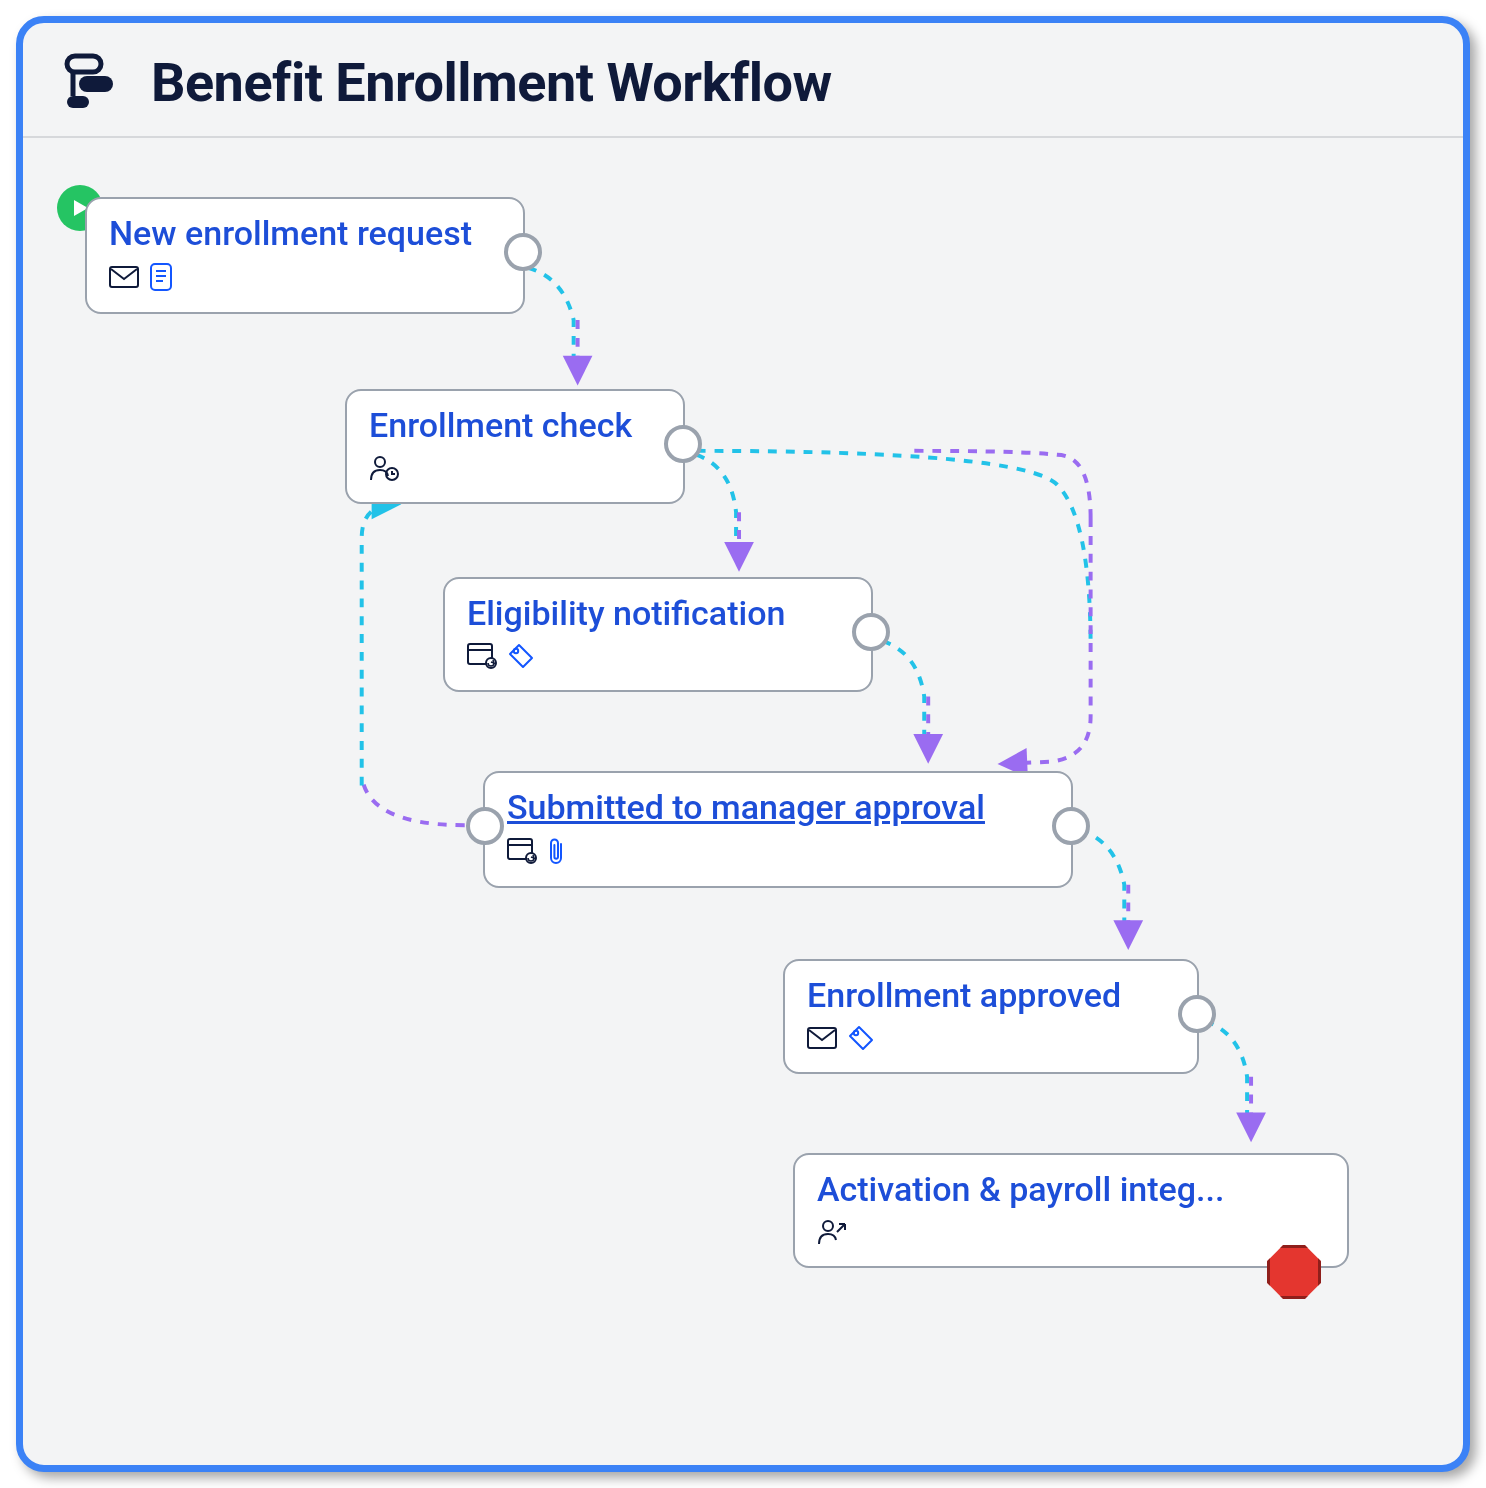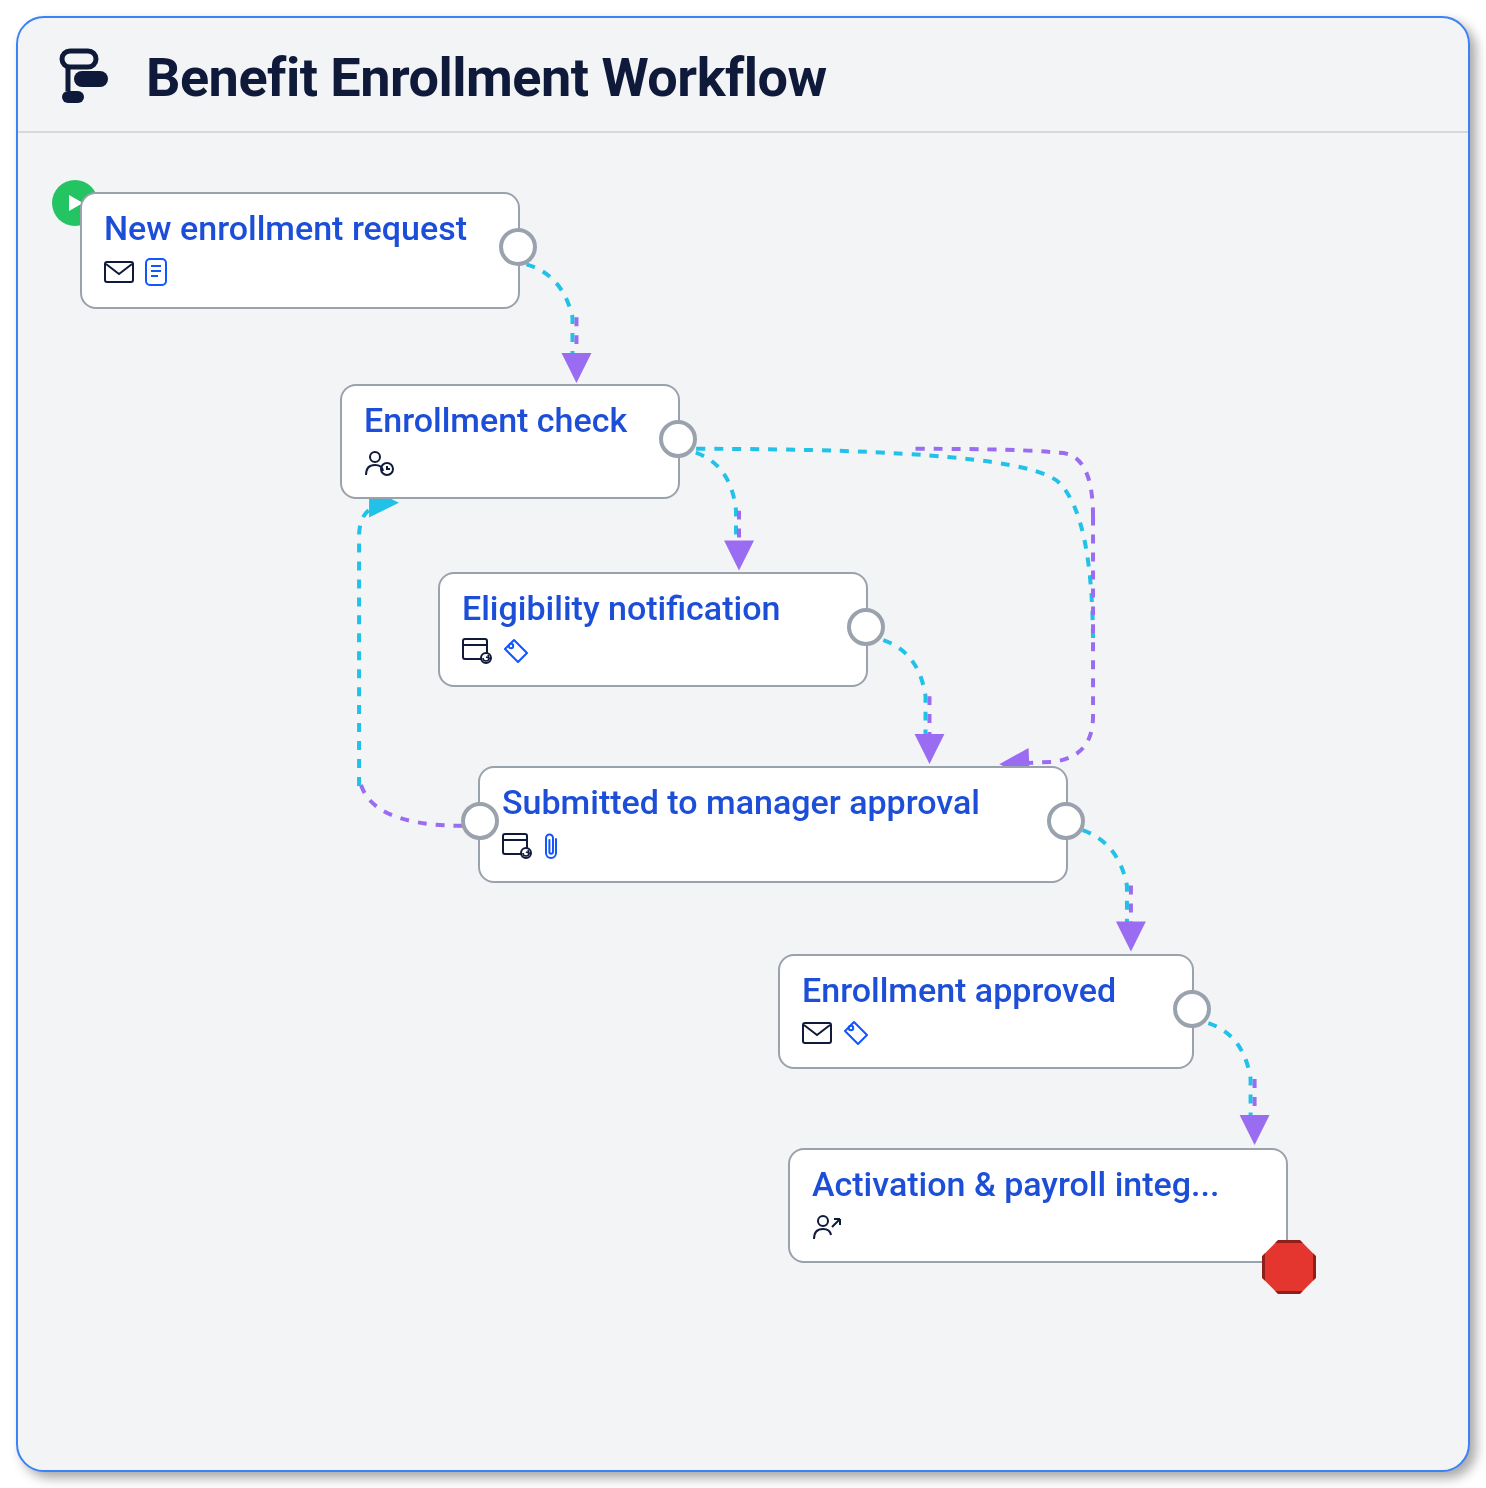--- a/index.html
+++ b/index.html
@@ -9,21 +9,21 @@
     background: #ffffff;
     width: 1486px;
     height: 1488px;
     position: relative;
     padding: 16px;
   }
   .panel {
     width: 1454px;
     height: 1456px;
     background: #f3f4f5;
-    border: 2px solid #3b82f6;
+    border: 7px solid #3b82f6;
     border-radius: 28px;
     position: relative;
     box-shadow: 6px 6px 12px rgba(0,0,0,0.35);
     overflow: hidden;
   }
   .panel-header {
     display: flex;
     align-items: center;
     padding: 28px 40px 22px 40px;
     border-bottom: 2px solid #d6d8db;
@@ -166,21 +166,21 @@
             <path d="M26 17 L27 20 L24 19" fill="none" stroke="#0f1a3a" stroke-width="1.6"></path>
           </svg></span>
       <span><svg width="28" height="28" viewBox="0 0 28 28">
             <path d="M3 12 L12 3 L25 16 L16 25 Z" fill="none" stroke="#1356ff" stroke-width="2" stroke-linejoin="round"></path>
             <circle cx="9" cy="9" r="2.2" fill="none" stroke="#1356ff" stroke-width="2"></circle>
           </svg></span>
     </div>
     <div class="port" style="right:-19px; top:34px;"></div>
   </div>
 
-  <div class="node" style="left:460px; top:748px; width:590px;">
+  <div class="node" style="left:460px; top:748px; width:590px;text-decoration:underline;">
     <div class="label">Submitted to manager approval</div>
     <div class="icons">
       <span><svg width="30" height="26" viewBox="0 0 30 26">
             <rect x="1" y="1" width="24" height="20" rx="2" fill="none" stroke="#0f1a3a" stroke-width="2"></rect>
             <line x1="1" y1="7" x2="25" y2="7" stroke="#0f1a3a" stroke-width="2"></line>
             <circle cx="24" cy="20" r="5" fill="#fff" stroke="#0f1a3a" stroke-width="2"></circle>
             <path d="M21 20 A3 3 0 1 0 27 20" fill="none" stroke="#0f1a3a" stroke-width="1.6"></path>
             <path d="M26 17 L27 20 L24 19" fill="none" stroke="#0f1a3a" stroke-width="1.6"></path>
           </svg></span>
       <span><svg width="20" height="30" viewBox="0 0 20 30">
@@ -199,21 +199,21 @@
             <path d="M2 4 L15 14 L28 4" fill="none" stroke="#0f1a3a" stroke-width="2"></path>
           </svg></span>
       <span><svg width="28" height="28" viewBox="0 0 28 28">
             <path d="M3 12 L12 3 L25 16 L16 25 Z" fill="none" stroke="#1356ff" stroke-width="2" stroke-linejoin="round"></path>
             <circle cx="9" cy="9" r="2.2" fill="none" stroke="#1356ff" stroke-width="2"></circle>
           </svg></span>
     </div>
     <div class="port" style="right:-19px; top:34px;"></div>
   </div>
 
-  <div class="node" style="left:770px; top:1130px; width:500px;">
+  <div class="node" style="left:770px; top:1130px; width:556px;">
     <div class="label">Activation &amp; payroll integ...</div>
     <div class="icons">
       <span><svg width="30" height="28" viewBox="0 0 30 28">
             <circle cx="11" cy="8" r="5" fill="none" stroke="#0f1a3a" stroke-width="2"></circle>
             <path d="M2 26 Q2 16 11 16 Q18 16 19 22" fill="none" stroke="#0f1a3a" stroke-width="2"></path>
             <path d="M20 14 L28 6 M28 6 H22 M28 6 V12" fill="none" stroke="#0f1a3a" stroke-width="2"></path>
           </svg></span>
     </div>
   </div>
 

